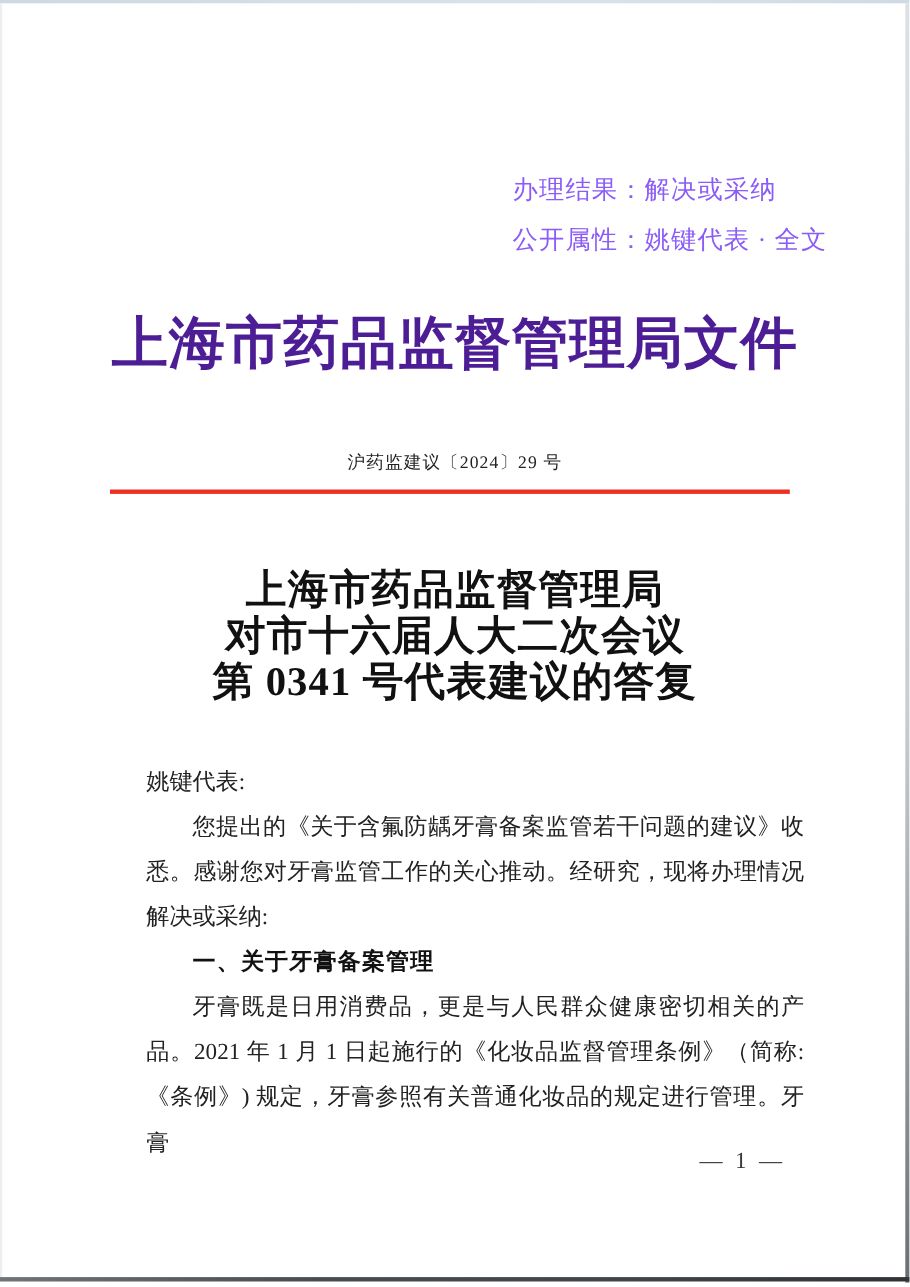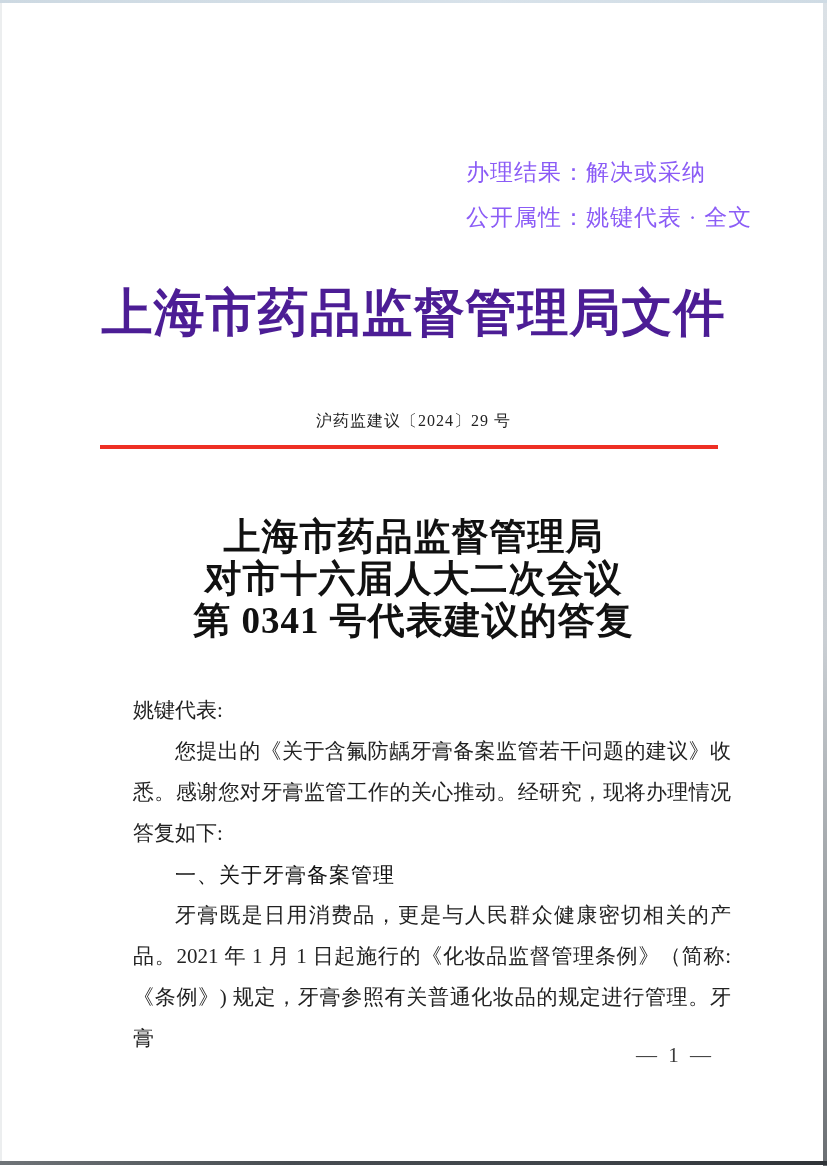--- a/index.html
+++ b/index.html
@@ -105,21 +105,21 @@
     margin-left: 20px;
   }
   .line.full {
     white-space: normal;
     text-align: justify;
     text-align-last: justify;
   }
   .line.indent { text-indent: 42px; }
   .line.heading {
     font-family: "Liberation Sans", "DejaVu Sans", sans-serif;
-    font-weight: normal;
+    font-weight: bold;
     color: #111;
     letter-spacing: 1px;
   }
 
   
   .pagenum {
     position: absolute;
     left: 610px; top: 1040px;
     width: 130px;
     text-align: center;
@@ -154,21 +154,21 @@
   <div class="doc-title">
     <div>上海市药品监督管理局</div>
     <div>对市十六届人大二次会议</div>
     <div>第 0341 号代表建议的答复</div>
   </div>
 
   <div class="body-col">
     <div class="line">姚键代表:</div>
     <div class="line indent full">您提出的《关于含氟防龋牙膏备案监管若干问题的建议》收</div>
     <div class="line full">悉。感谢您对牙膏监管工作的关心推动。经研究，现将办理情况</div>
-    <div class="line">答复如下:</div>
+    <div class="line">解决或采纳:</div>
     <div class="line indent heading">一、关于牙膏备案管理</div>
     <div class="line indent full">牙膏既是日用消费品，更是与人民群众健康密切相关的产</div>
     <div class="line full">品。2021 年 1 月 1 日起施行的《化妆品监督管理条例》（简称:</div>
     <div class="line full">《条例》) 规定，牙膏参照有关普通化妆品的规定进行管理。牙膏</div>
   </div>
 
   <div class="pagenum">— 1 —</div>
 
 </div>
 

